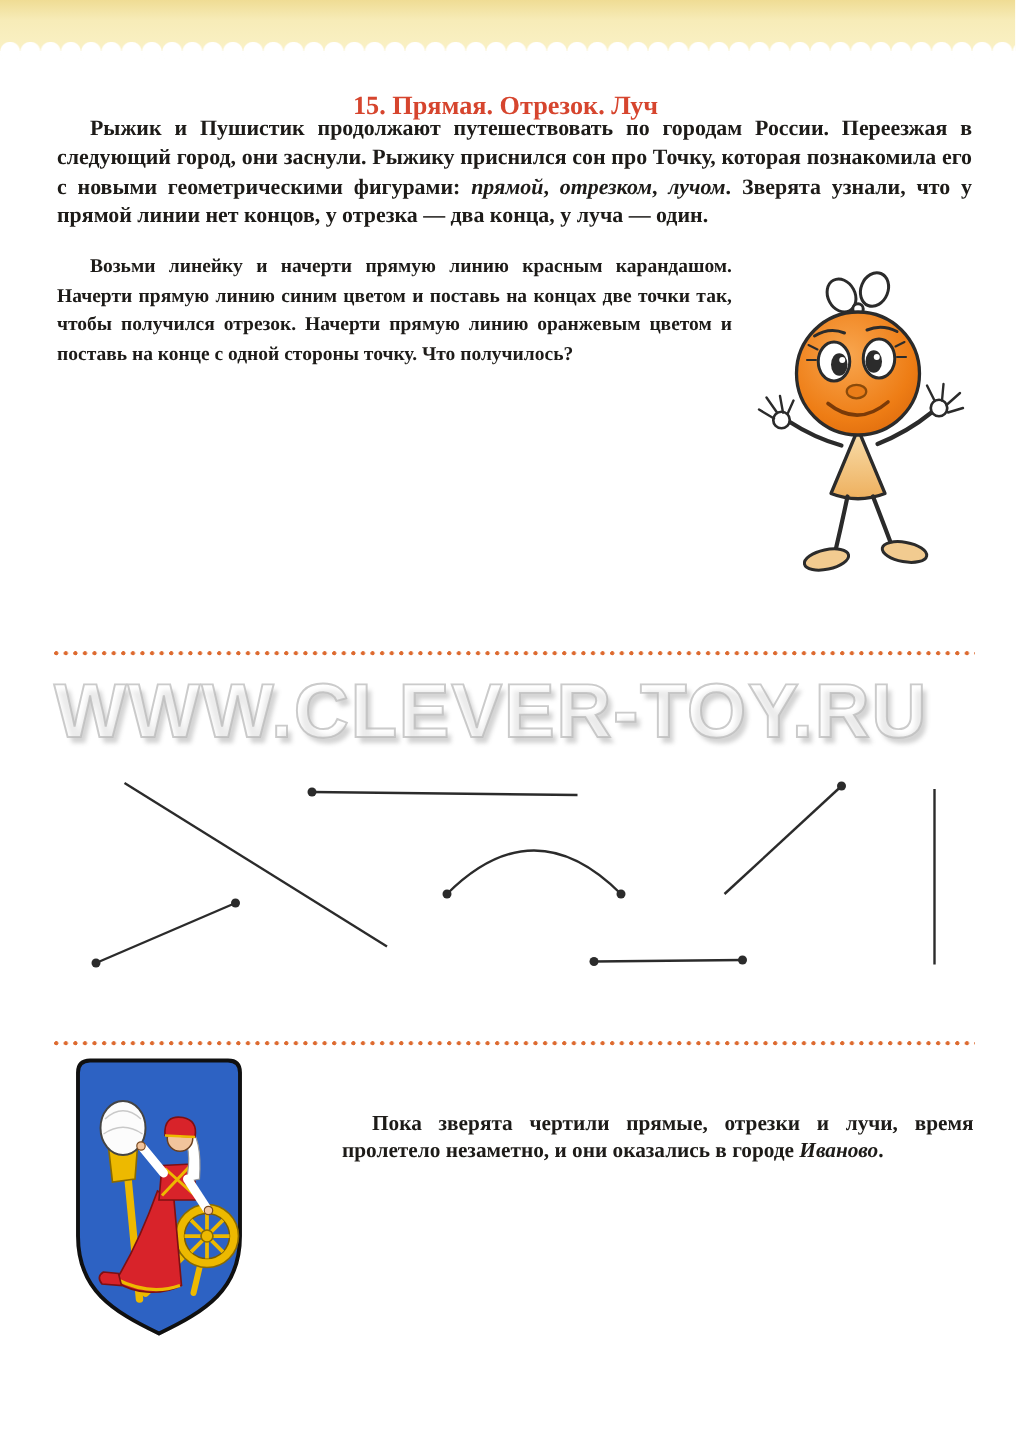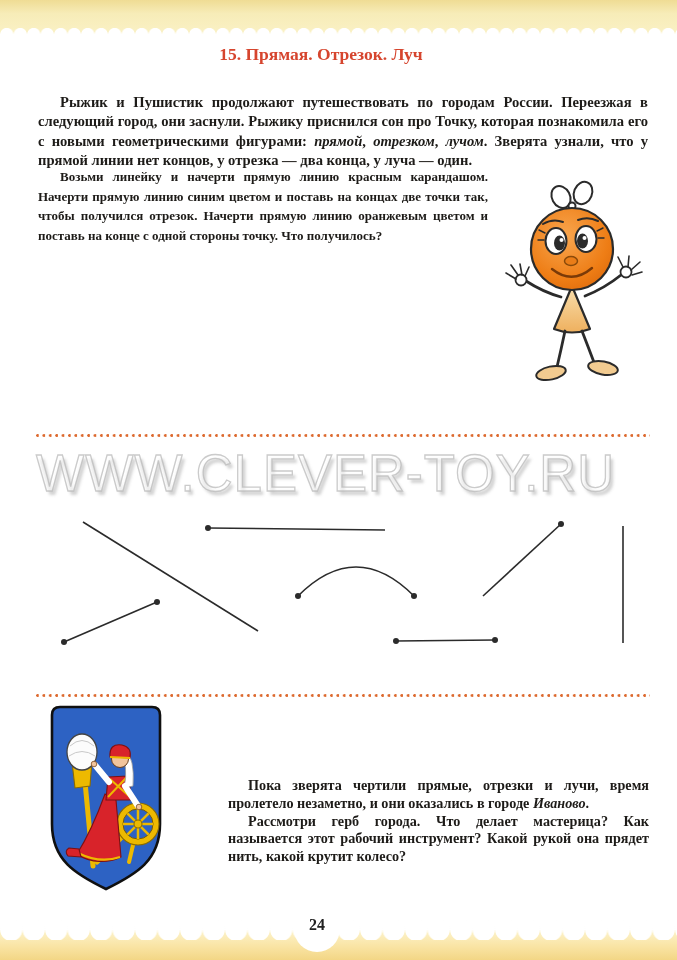--- a/index.html
+++ b/index.html
@@ -15,41 +15,41 @@
     background-size:13.5px 13px;background-repeat:repeat-x;}
   .band-bottom{position:absolute;bottom:0;left:0;width:677px;height:30px;z-index:3;
     background:linear-gradient(180deg,#fdf3cb 0%,#f9e4a4 55%,#f3d685 100%);}
   .band-bottom::before{content:"";position:absolute;left:0;top:-10px;width:100%;height:20px;
     background-image:radial-gradient(circle at 11.25px 10px,#ffffff 10.6px,rgba(255,255,255,0) 11.4px);
     background-size:22.5px 20px;background-repeat:repeat-x;}
   .pagenum-circle{position:absolute;left:294px;top:-24px;width:46px;height:46px;border-radius:50%;
     background:#ffffff;display:flex;align-items:center;justify-content:center;}
   .pagenum-circle span{font-size:16px;font-weight:bold;color:#222;transform:translateY(-4px);}
   
-  .title{position:absolute;top:44px;left:0;width:642px;margin:0;text-align:center;
+  .title{position:absolute;top:44px;left:0;width:642px;margin:16px;text-align:center;
     font-size:17.5px;font-weight:bold;color:var(--title,#d6452e);z-index:2;}
   .body{position:absolute;margin:0;font-weight:bold;text-align:justify;z-index:2;
     text-indent:22px;}
-  .p1{top:77px;left:38px;width:610px;font-size:14.6px;line-height:19.4px;margin-top:16px;}
+  .p1{top:77px;left:38px;width:610px;font-size:14.6px;line-height:19.4px;}
   .p2{top:167px;left:38px;width:450px;font-size:13px;line-height:19.6px;}
   .p3{top:450px;left:38px;width:612px;font-size:14.6px;line-height:19.4px;}
   .city-p{position:relative;margin:0;font-weight:bold;text-align:justify;text-indent:20px;
     font-size:14.2px;line-height:17.8px;}
-  .cityblock{position:absolute;top:741px;left:228px;width:421px;z-index:2;margin-top:36px;}
+  .cityblock{position:absolute;top:741px;left:228px;width:421px;z-index:2;}
   i{font-style:italic;}
   .bi{font-weight:bold;font-style:italic;}
   
   .sep{position:absolute;left:36px;width:614px;height:4px;z-index:2;background-repeat:repeat-x;
     background-image:radial-gradient(circle at 1.5px 1.5px,var(--separator,#dd6a2f) 1.2px,rgba(0,0,0,0) 1.6px);
     background-size:6.4px 4px;}
   .sep1{top:434px;}
   .sep2{top:694px;}
   
   .watermark{position:absolute;top:444px;left:36px;width:614px;z-index:1;white-space:nowrap;
-    font-family:"Liberation Sans",sans-serif;font-weight:normal;font-size:51px;letter-spacing:1px;
+    font-family:"Liberation Sans",sans-serif;font-weight:bold;font-size:51px;letter-spacing:1px;
     color:rgba(255,255,255,0.55);-webkit-text-stroke:1.3px rgba(186,186,186,0.75);
     text-shadow:3px 4px 3px rgba(110,110,110,0.30);}
   
   .figures{position:absolute;top:0;left:0;z-index:2;pointer-events:none;}
   .tochka{position:absolute;top:170px;left:495px;z-index:2;}
   .coat{position:absolute;top:702px;left:45px;z-index:2;}
   .f-blue{fill:var(--shield-blue,#2d62c3);}
   .f-red{fill:var(--shield-red,#d8232a);stroke:#7d1012;stroke-width:1.1;}
   .f-yel{fill:var(--shield-yellow,#edb900);stroke:#8a6a00;stroke-width:1.1;}
   .s-yel{stroke:var(--shield-yellow,#edb900);fill:none;}
@@ -191,22 +191,16 @@
       <circle cx="49" cy="62" r="2.8" fill="#f2c49c" stroke="#7a4a20" stroke-width="0.8"></circle>
       <circle cx="94" cy="105" r="2.8" fill="#f2c49c" stroke="#7a4a20" stroke-width="0.8"></circle>
       <circle cx="75" cy="57" r="8.5" fill="#f2c49c" stroke="#6a4020" stroke-width="1"></circle>
       <path class="f-red" d="M65,55 Q64,41 77,43 Q87,45 85,56 Z"></path>
       <path class="s-yel" d="M65,55 L85,56" stroke-width="1.8"></path>
     </g>
   </svg>
 
   <div class="cityblock">
     <p class="city-p"><span>Пока зверята чертили прямые, отрезки и лучи, время пролетело незаметно, и они оказались в городе </span><b class="bi">Иваново</b><span>.</span></p>
-    <p class="city-p">Рассмотри герб города. Что делает мастерица? Как называется этот рабочий инструмент? Какой рукой она прядет нить, какой крутит колесо?</p>
   </div>
 
-  <div class="band-bottom">
-    <div class="pagenum-circle">
-      <span>24</span>
-    </div>
-  </div>
 
 </div>
 
 </body></html>

